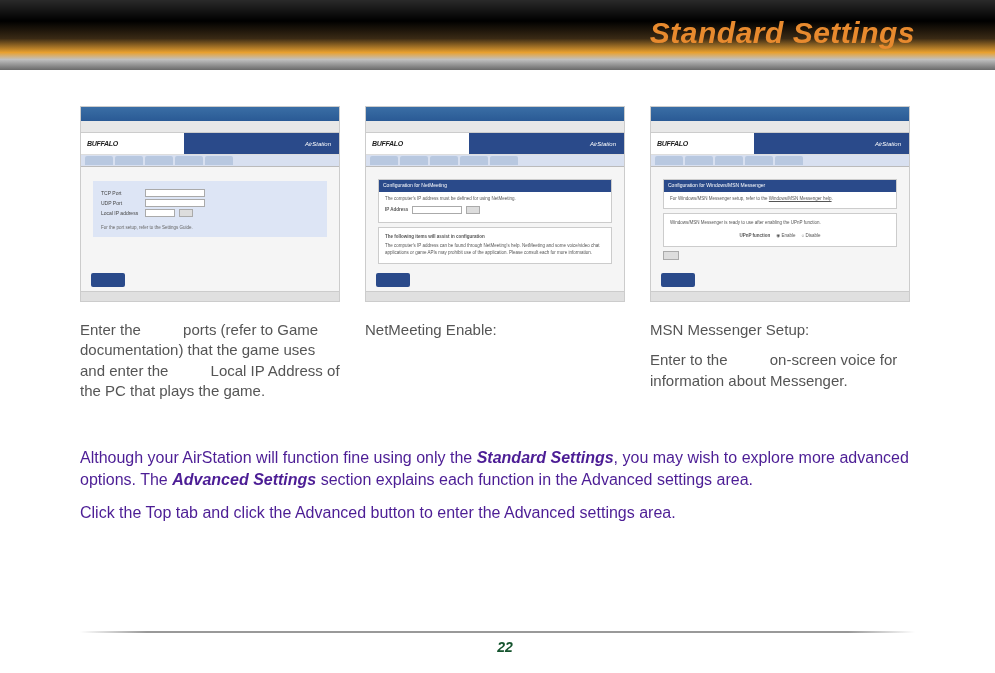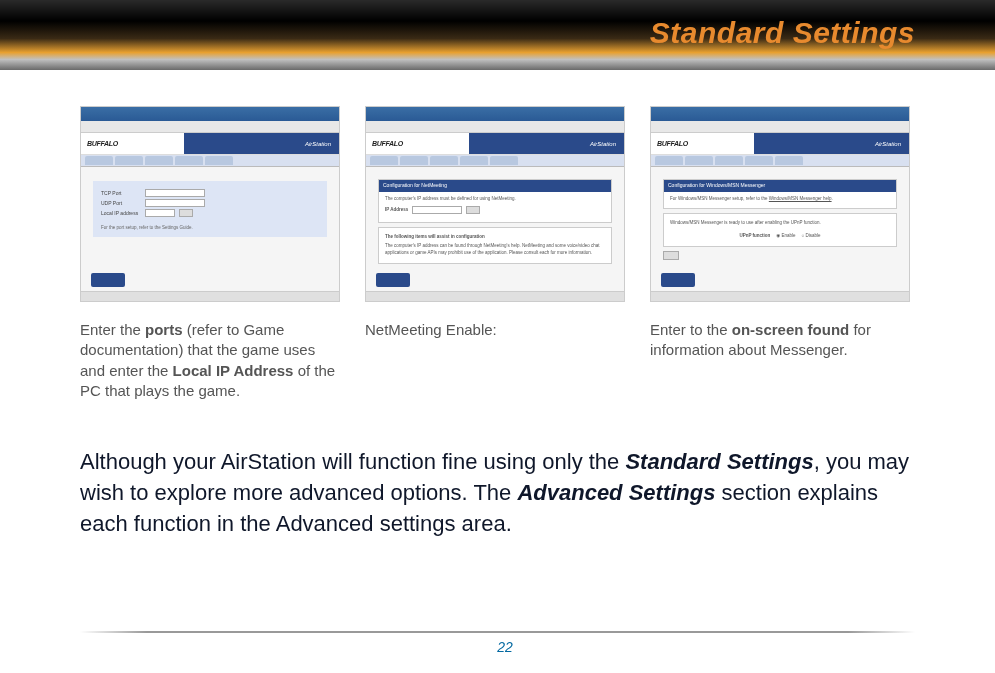--- a/index.html
+++ b/index.html
@@ -159,26 +159,27 @@
     margin-top: 18px;
     font-size: 15px;
     color: #555;
     line-height: 1.35;
     max-width: 260px;
   }
   .caption-title {
     margin-bottom: 10px;
   }
   .caption b {
-    font-weight: bold;
+    font-weight: normal;
+    margin-left: 38px;
   }
   .bottom-text {
     margin-top: 46px;
-    font-size: 22px;
-    color: #0f172a;
+    font-size: 16px;
+    color: #4c1d95;
     line-height: 1.4;
   }
   .bottom-text p {
     margin-bottom: 10px;
   }
   .bi {
     font-weight: bold;
     font-style: italic;
   }
   .page-footer {
@@ -188,23 +189,23 @@
     right: 0;
     text-align: center;
   }
   .footer-line {
     height: 2px;
     background: linear-gradient(to right, #fff 0%, #999 8%, #999 92%, #fff 100%);
     margin: 0 80px 6px 80px;
   }
   .page-num {
     font-size: 14px;
-    font-weight: normal;
-    font-style: italic;
-    color: #0369a1;
+    font-weight: bold;
+    font-style: italic;
+    color: #14532d;
     padding-left: 15px;
   }
 </style>
 </head>
 <body>
 
 <div class="header-band">
   <div class="header-title">Standard Settings</div>
 </div>
 
@@ -320,32 +321,34 @@
               <span>◉ Enable</span>
               <span>○ Disable</span>
             </div>
           </div>
           <div style="width:16px;height:9px;background:#ddd;border:1px solid #aaa;margin-top:4px;"></div>
         </div>
         <div class="shot-back-btn"></div>
         <div class="shot-statusbar"></div>
       </div>
       <div class="caption">
+        <div class="caption-title">MSN Messenger Setup:</div>
         <div>
-          <span>Enter to the </span><b>on-screen found</b><span> for information about Messenger.</span>
+          <span>Enter to the </span><b>on-screen voice</b><span> for information about Messenger.</span>
         </div>
       </div>
     </div>
 
   </div>
 
   <div class="bottom-text">
     <p>
       <span>Although your AirStation will function fine using only the </span><span class="bi">Standard Settings</span><span>, you may wish to explore more advanced options.  The </span><span class="bi">Advanced Settings</span><span> section explains each function in the Advanced settings area.</span>
     </p>
+    <p>Click the Top tab and click the Advanced button to enter the Advanced settings area.</p>
   </div>
 
 </div>
 
 <div class="page-footer">
   <div class="footer-line"></div>
   <div class="page-num">22</div>
 </div>
 
 </body></html>

